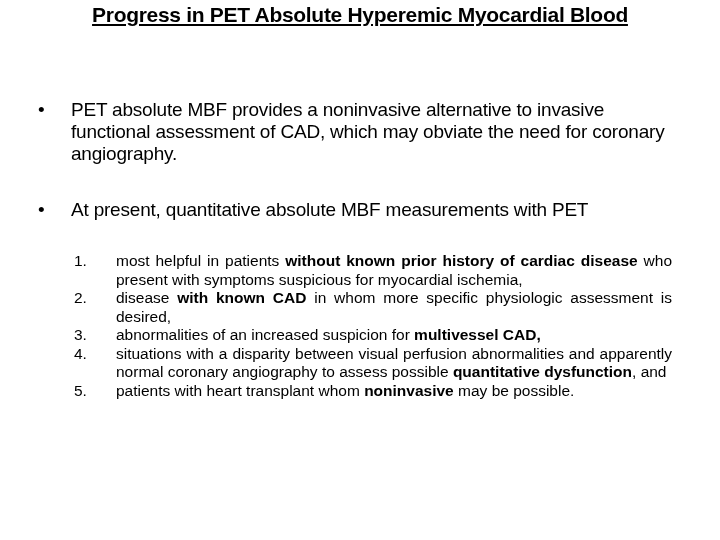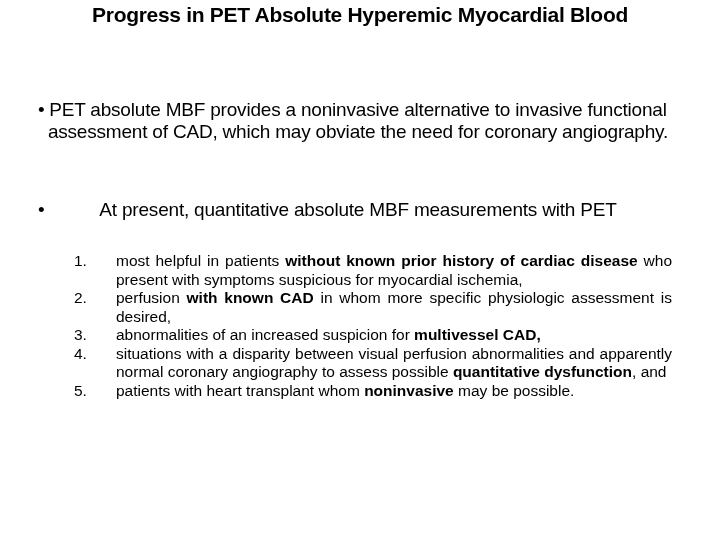--- a/index.html
+++ b/index.html
@@ -6,29 +6,29 @@
     body {
       width: 720px; height: 540px; background: #ffffff; overflow: hidden;
       font-family: "Liberation Sans", "DejaVu Sans", sans-serif; color: #000;
       position: relative;
     }
     .title {
       position: absolute; left: 40px; top: 0px; width: 640px;
       text-align: center; font-weight: bold; font-size: 21px; line-height: 29px;
       letter-spacing: -0.3px;
     }
-    .title div { white-space: nowrap; }
+    .title div { white-space: nowrap; text-decoration: underline; }
     .bullet {
       position: absolute; left: 38px; width: 640px;
       font-size: 19px; line-height: 22px; letter-spacing: -0.2px;
     }
     .bullet .dot {
       position: absolute; left: 0; top: 0; width: 20px; font-size: 19px;
     }
-    .bullet .btext { display: block; text-align: center; }
+    .bullet .btext { margin-left: 33px; display: block; }
     .b1 { top: 99px; }
     .b2 { top: 199px; }
     .list {
       position: absolute; left: 74px; top: 252px; width: 598px;
       font-size: 15.5px; line-height: 18.5px;
     }
     .item { position: relative; margin-bottom: 0; }
     .item .num { position: absolute; left: 0; top: 0; width: 34px; }
     .item .itext {
       display: block; margin-left: 42px; text-align: justify;
@@ -55,21 +55,21 @@
 <div class="list">
   <div class="item">
     <span class="num">1.</span>
     <span class="itext">
       <span>most helpful in  patients </span><b>without known prior history of cardiac disease</b><span> who present with symptoms suspicious for myocardial ischemia,</span>
     </span>
   </div>
   <div class="item">
     <span class="num">2.</span>
     <span class="itext">
-      <span>perfusion </span><b>with known CAD</b><span> in whom more specific physiologic assessment is desired,</span>
+      <span>disease </span><b>with known CAD</b><span> in whom more specific physiologic assessment is desired,</span>
     </span>
   </div>
   <div class="item">
     <span class="num">3.</span>
     <span class="itext">
       <span>abnormalities of an increased suspicion for </span><b>multivessel CAD,</b>
     </span>
   </div>
   <div class="item">
     <span class="num">4.</span>

